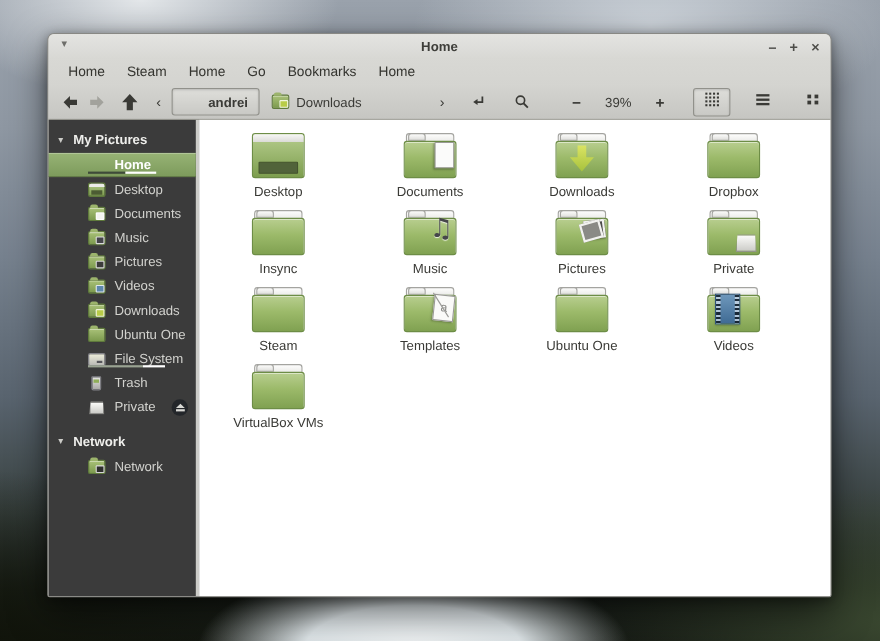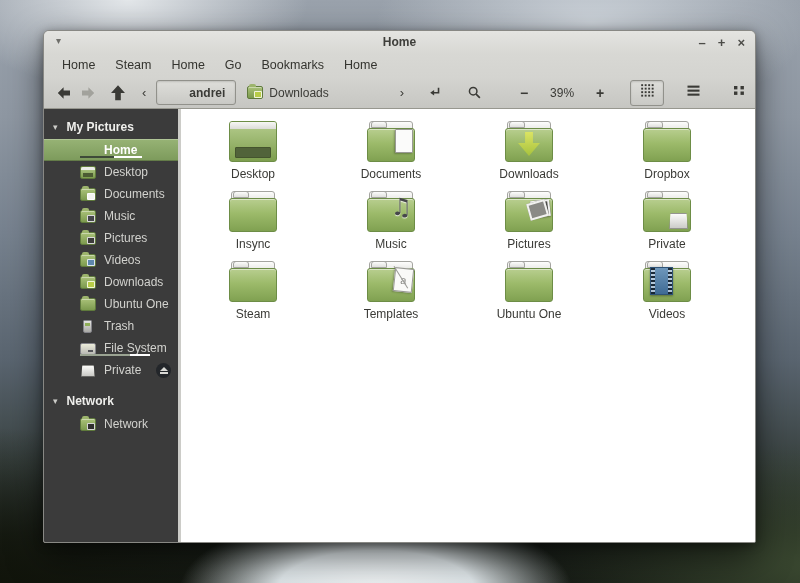--- a/index.html
+++ b/index.html
@@ -329,36 +329,36 @@
             <span class="sb-label">Downloads</span>
           </div>
           <div class="sb-item">
             <span class="mi">
               <span class="mi-folder"></span>
             </span>
             <span class="sb-label">Ubuntu One</span>
           </div>
           <div class="sb-item">
             <span class="mi">
-              <span class="mi-trash"></span>
-            </span>
-            <span class="sb-label">Trash</span>
-          </div>
-          <div class="sb-item">
-            <span class="mi">
               <span class="mi-drive"></span>
             </span>
             <span class="sb-label">File System</span>
             <span class="usage-bar" style="top: 19px;">
               <span class="usage-seg" style="width: 50px; background: rgb(154, 163, 146);"></span>
               <span class="usage-seg" style="width: 20px; background: rgb(255, 255, 255);"></span>
             </span>
           </div>
           <div class="sb-item">
             <span class="mi">
+              <span class="mi-trash"></span>
+            </span>
+            <span class="sb-label">Trash</span>
+          </div>
+          <div class="sb-item">
+            <span class="mi">
               <span class="mi-box"></span>
             </span>
             <span class="sb-label">Private</span>
             <span class="eject">
               <span class="tri"></span>
               <span class="bar"></span>
             </span>
           </div>
           <div class="sb-gap"></div>
           <div class="sb-header">
@@ -470,17 +470,25 @@
           </div>
           <div class="file">
             <span class="bf">
               <span class="bf-back"></span>
               <span class="bf-tab"></span>
               <span class="bf-front"></span>
               <span class="em em-film"></span>
             </span>
             <div class="file-label">Videos</div>
           </div>
+          <div class="file">
+            <span class="bf">
+              <span class="bf-back"></span>
+              <span class="bf-tab"></span>
+              <span class="bf-front"></span>
+            </span>
+            <div class="file-label">VirtualBox VMs</div>
+          </div>
         </div>
     </div>
 
   </div>
 </div>
 
 </body></html>

